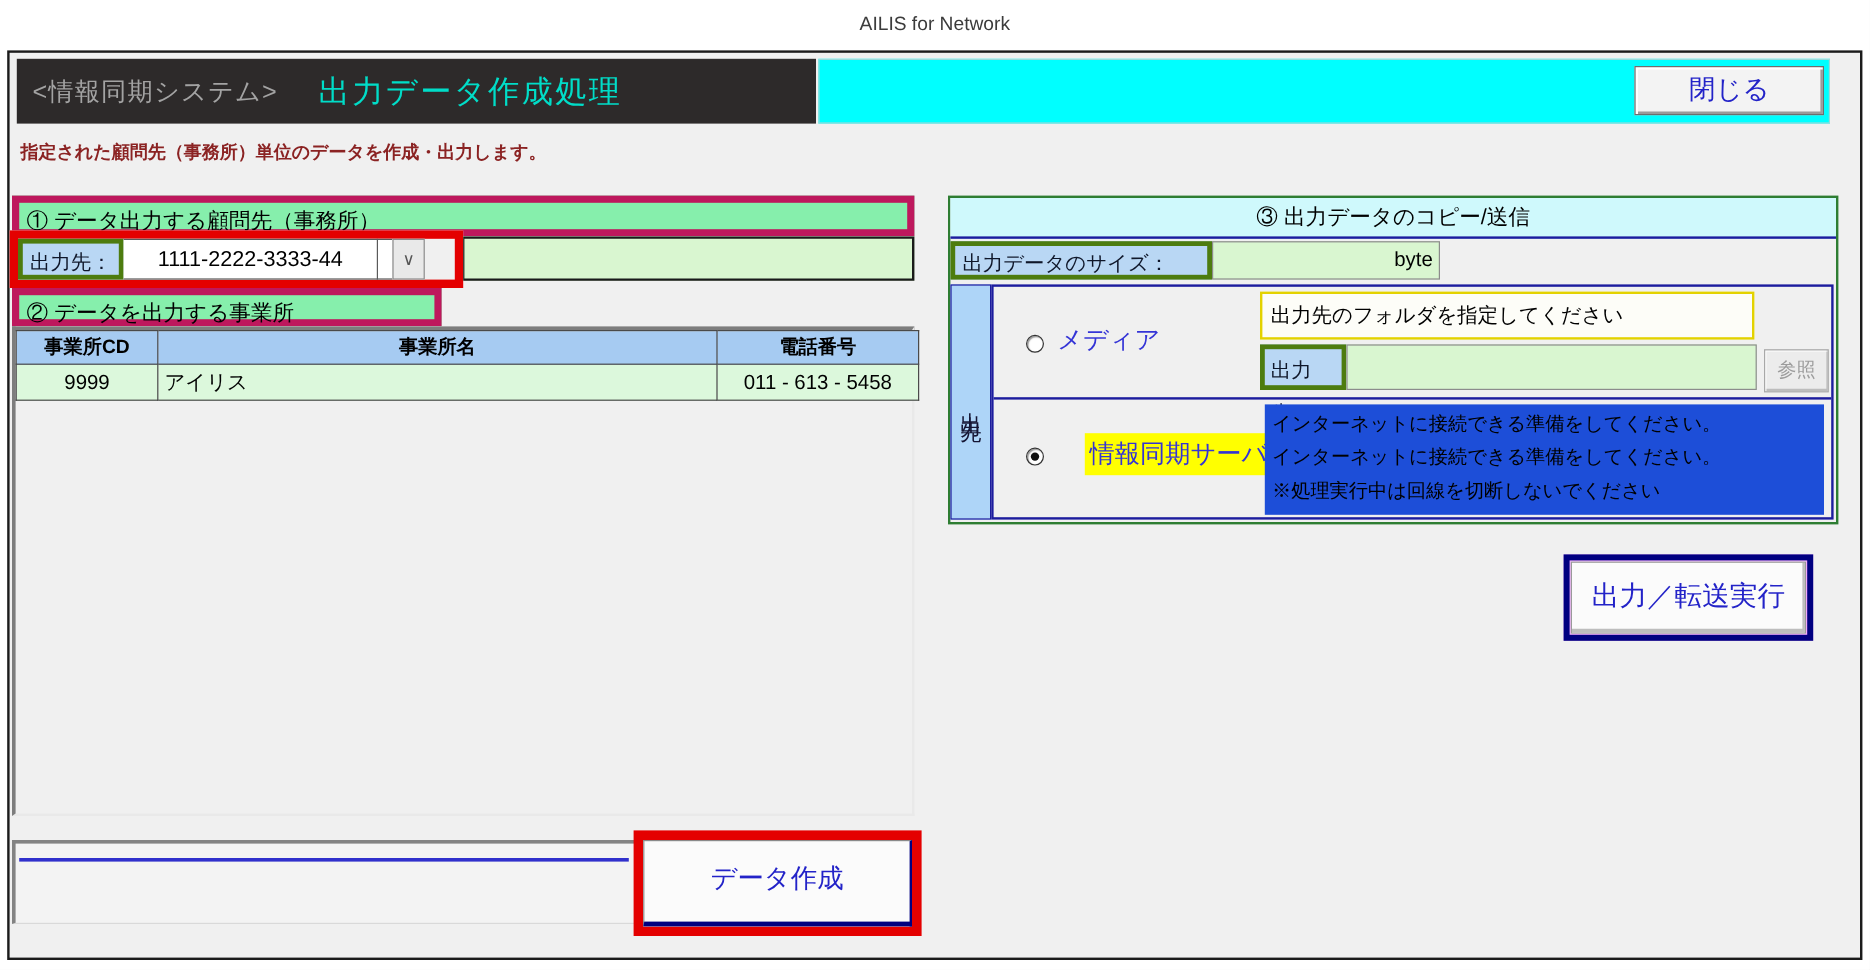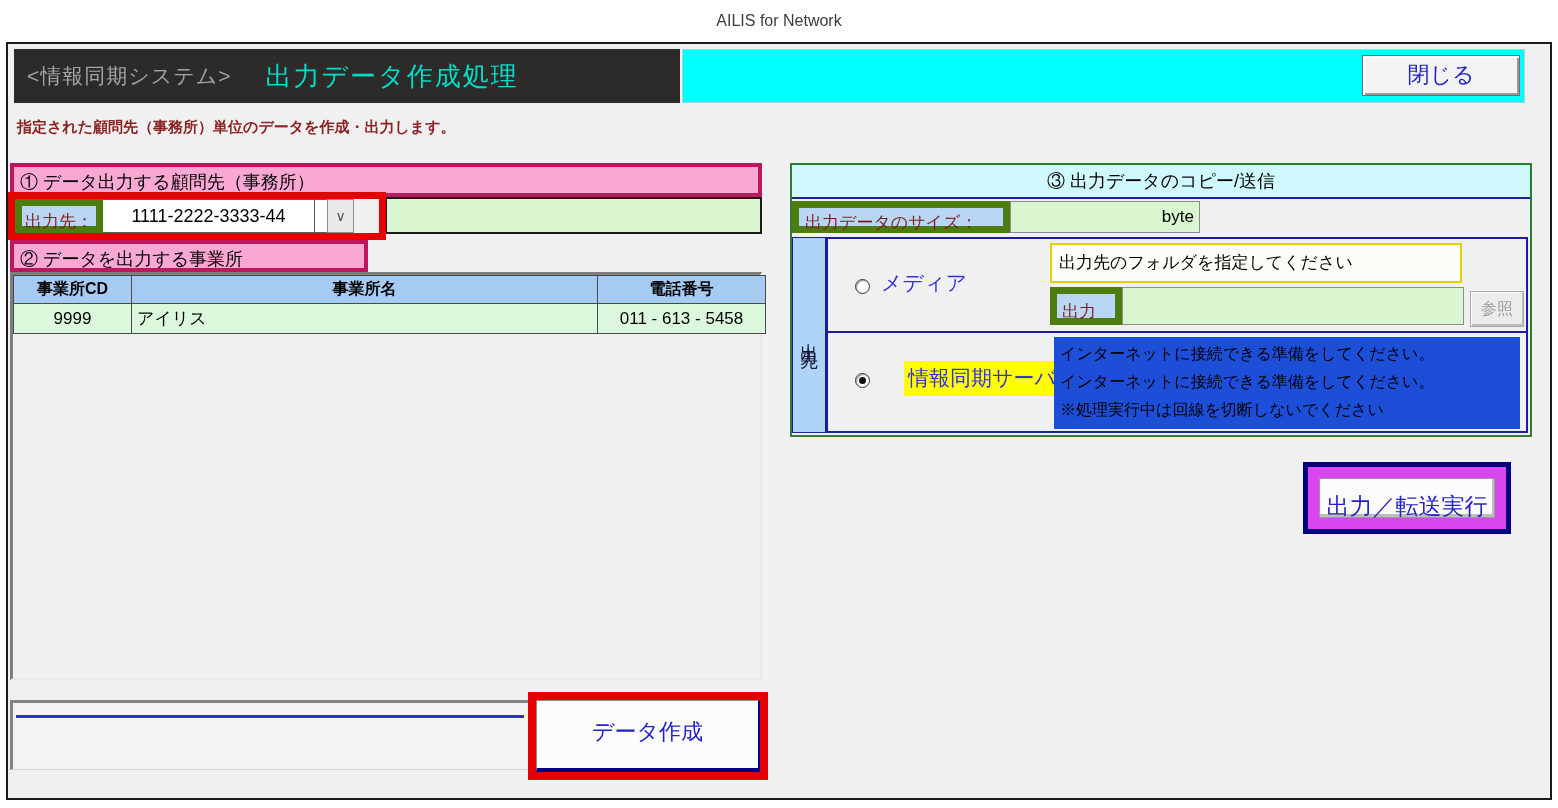--- a/index.html
+++ b/index.html
@@ -32,24 +32,24 @@
     background: #f3f3f3; border: 1px solid #6e6e6e;
     box-shadow: inset 2px 2px 0 #ffffff, inset -2px -2px 0 #9a9a9a;
     color: #2323c8; font-size: 22px; text-align: center; line-height: 38px;
     cursor: default;
   }
 
   .desc { position: absolute; left: 9px; top: 74px; font-size: 15px; font-weight: bold; color: #8b2323; }
 
   
   .sec-head {
-    background: #f9a8d4; border: 4px solid #be185d;
+    background: #86efac; border: 6px solid #be185d;
     font-size: 18px; color: #000; line-height: 30px; padding-left: 6px;
   }
-  .lbl-blue { background: #b9d7f4; border: 7px solid #4d7c0f; color: #7f1d1d; }
+  .lbl-blue { background: #b9d7f4; border: 4px solid #4d7c0f; color: #0f172a; }
   .fld-green { background: #d9f6d0; border: 1px solid #8c8c8c; }
 
   
   .sec1-head { position: absolute; left: 2px; top: 119px; width: 752px; height: 34px; }
   .red-frame1 {
     position: absolute; left: 0px; top: 148px; width: 378px; height: 48px;
     border: 7px solid #e40000; background: #f0f0f0;
     display: flex; align-items: stretch;
   }
   .dest-label { width: 88px; font-size: 17px; text-align: center; line-height: 32px; }
@@ -148,21 +148,21 @@
   }
   .info-box {
     position: absolute; left: 226px; top: 2px; width: 466px; height: 92px;
     background: #1d4ed8; color: #000; font-size: 16px;
     padding: 3px 6px; line-height: 28px;
   }
 
   
   .exec-frame {
     position: absolute; left: 1295px; top: 418px; width: 208px; height: 72px;
-    border: 5px solid #000080; background: #d946ef; padding: 11px;
+    border: 5px solid #000080; background: #f0abfc; padding: 1px;
   }
   .exec-btn {
     width: 100%; height: 100%; background: #fbfbfb;
     border: 1px solid #9a9a9a;
     box-shadow: inset -2px -3px 0 #bdbdbd;
     color: #2323c8; font-size: 23px; text-align: center; line-height: 54px;
   }
 
   
   .progress-box {

